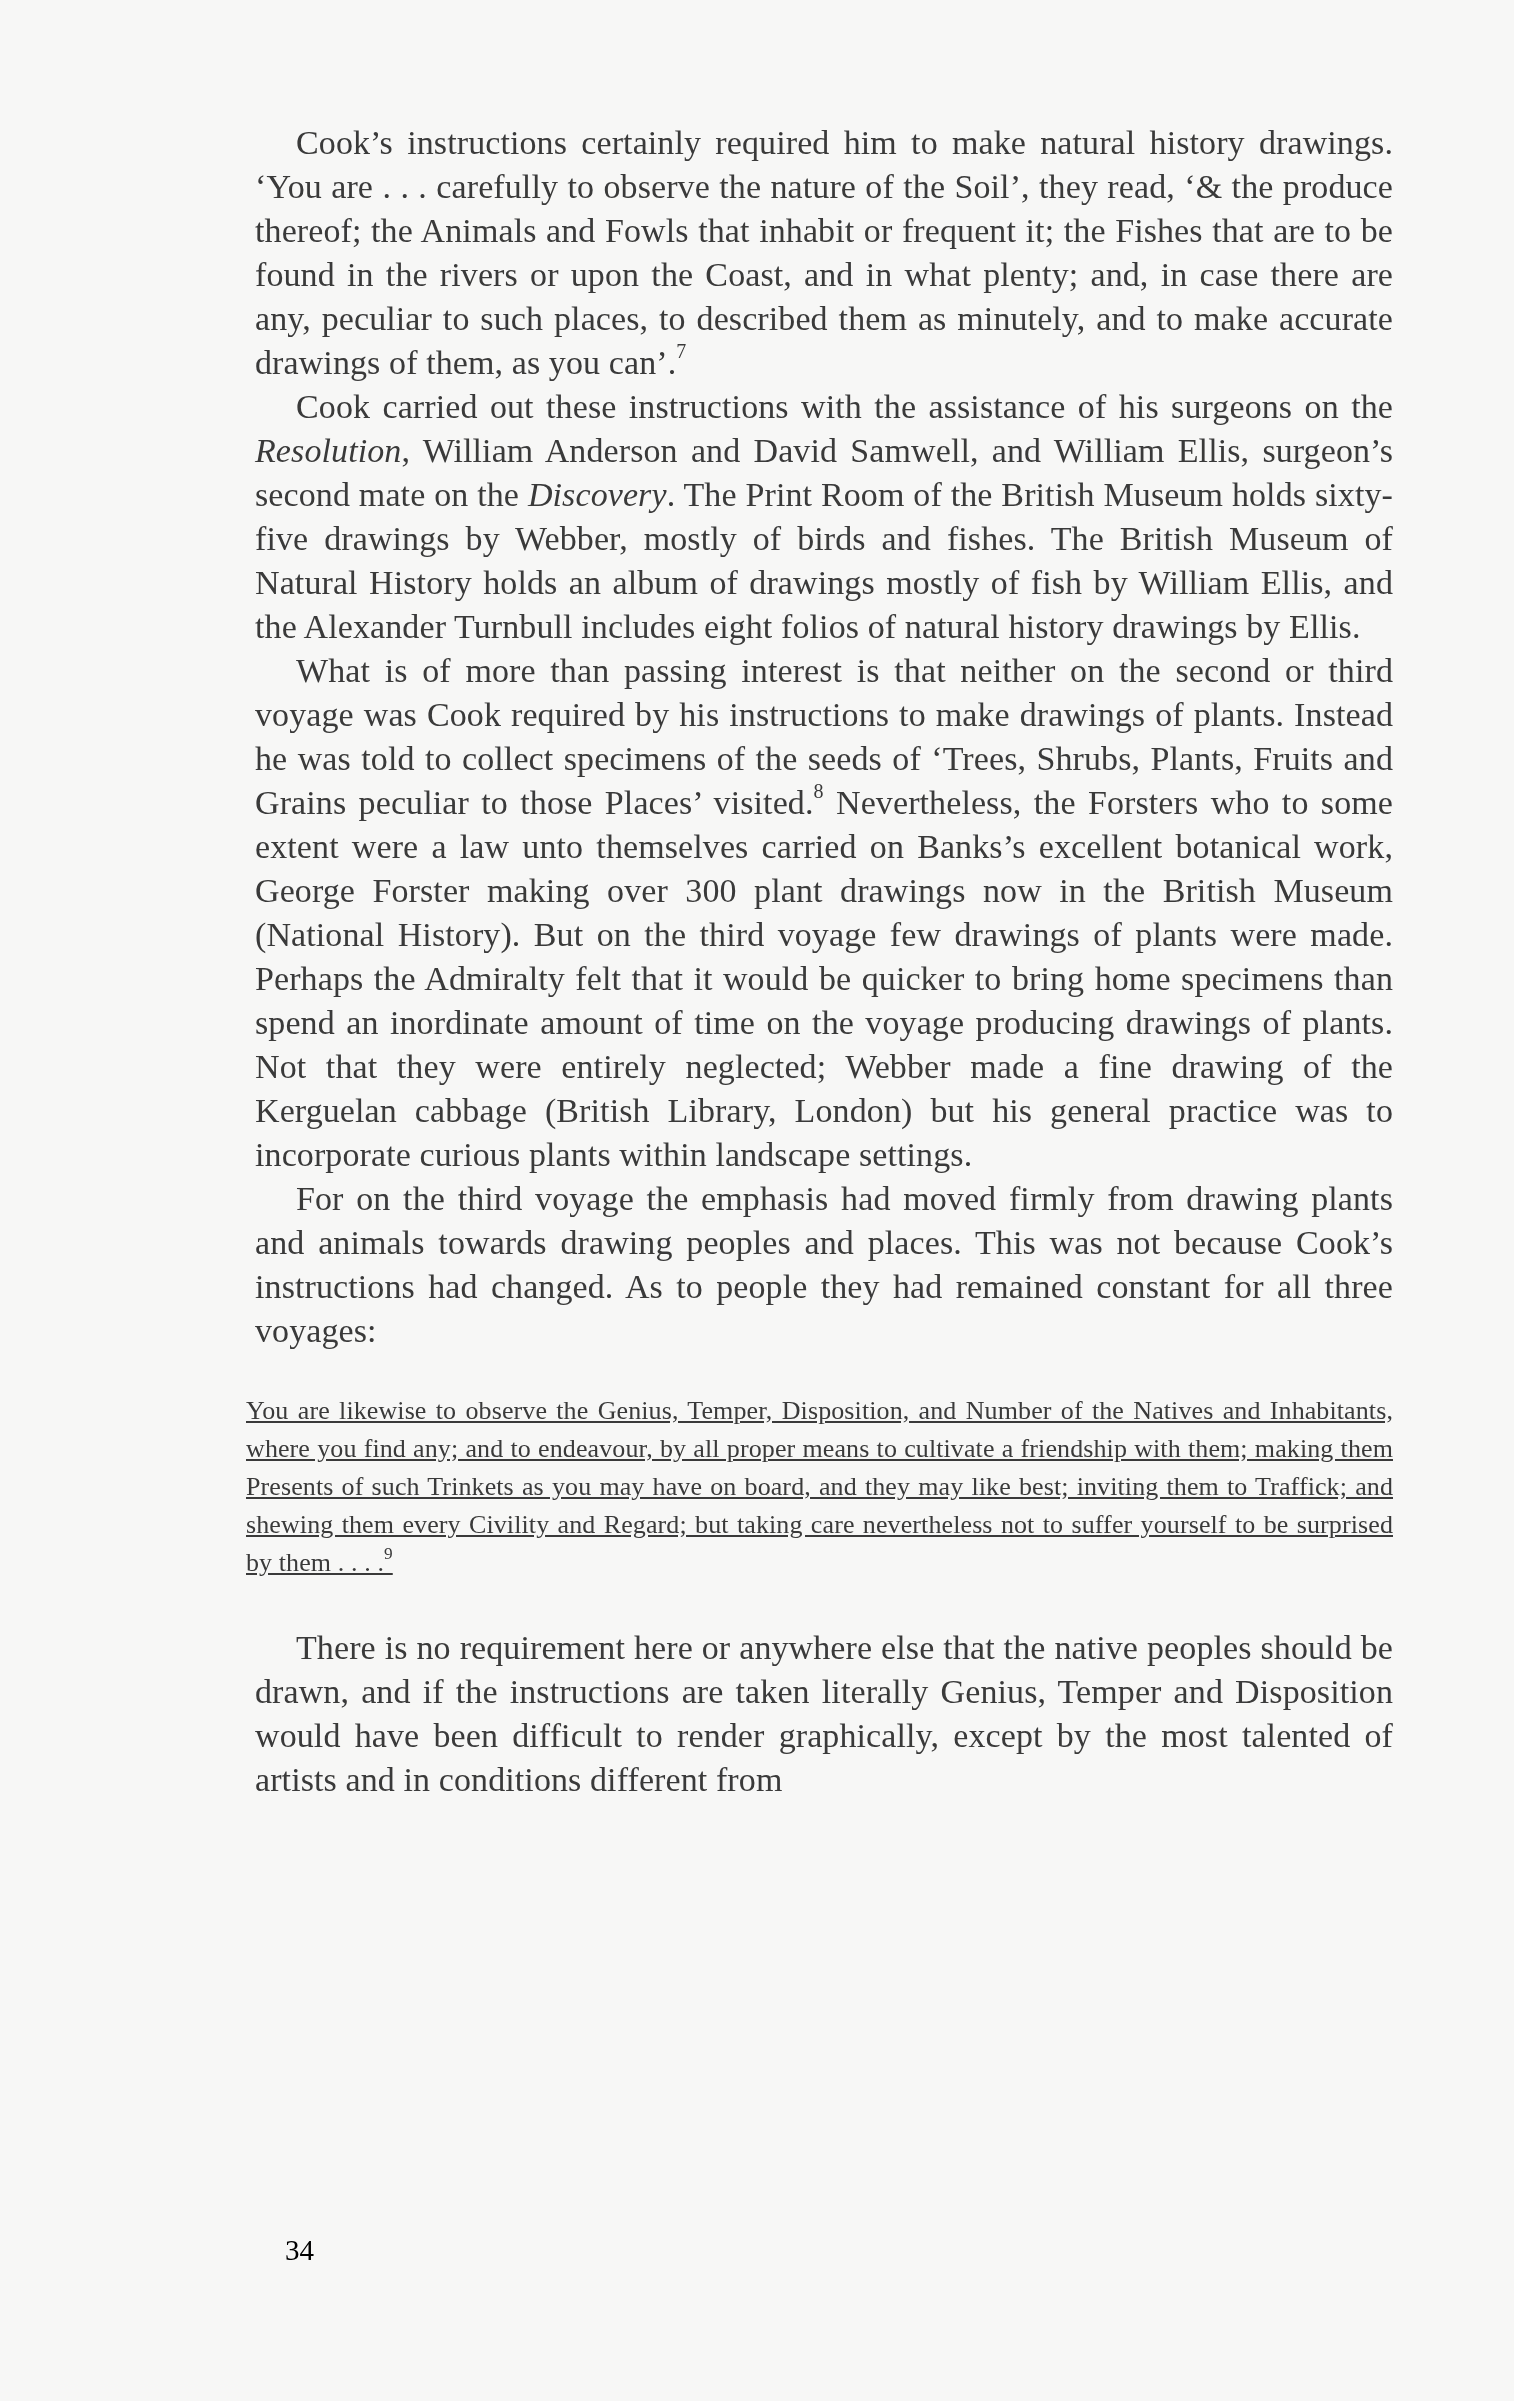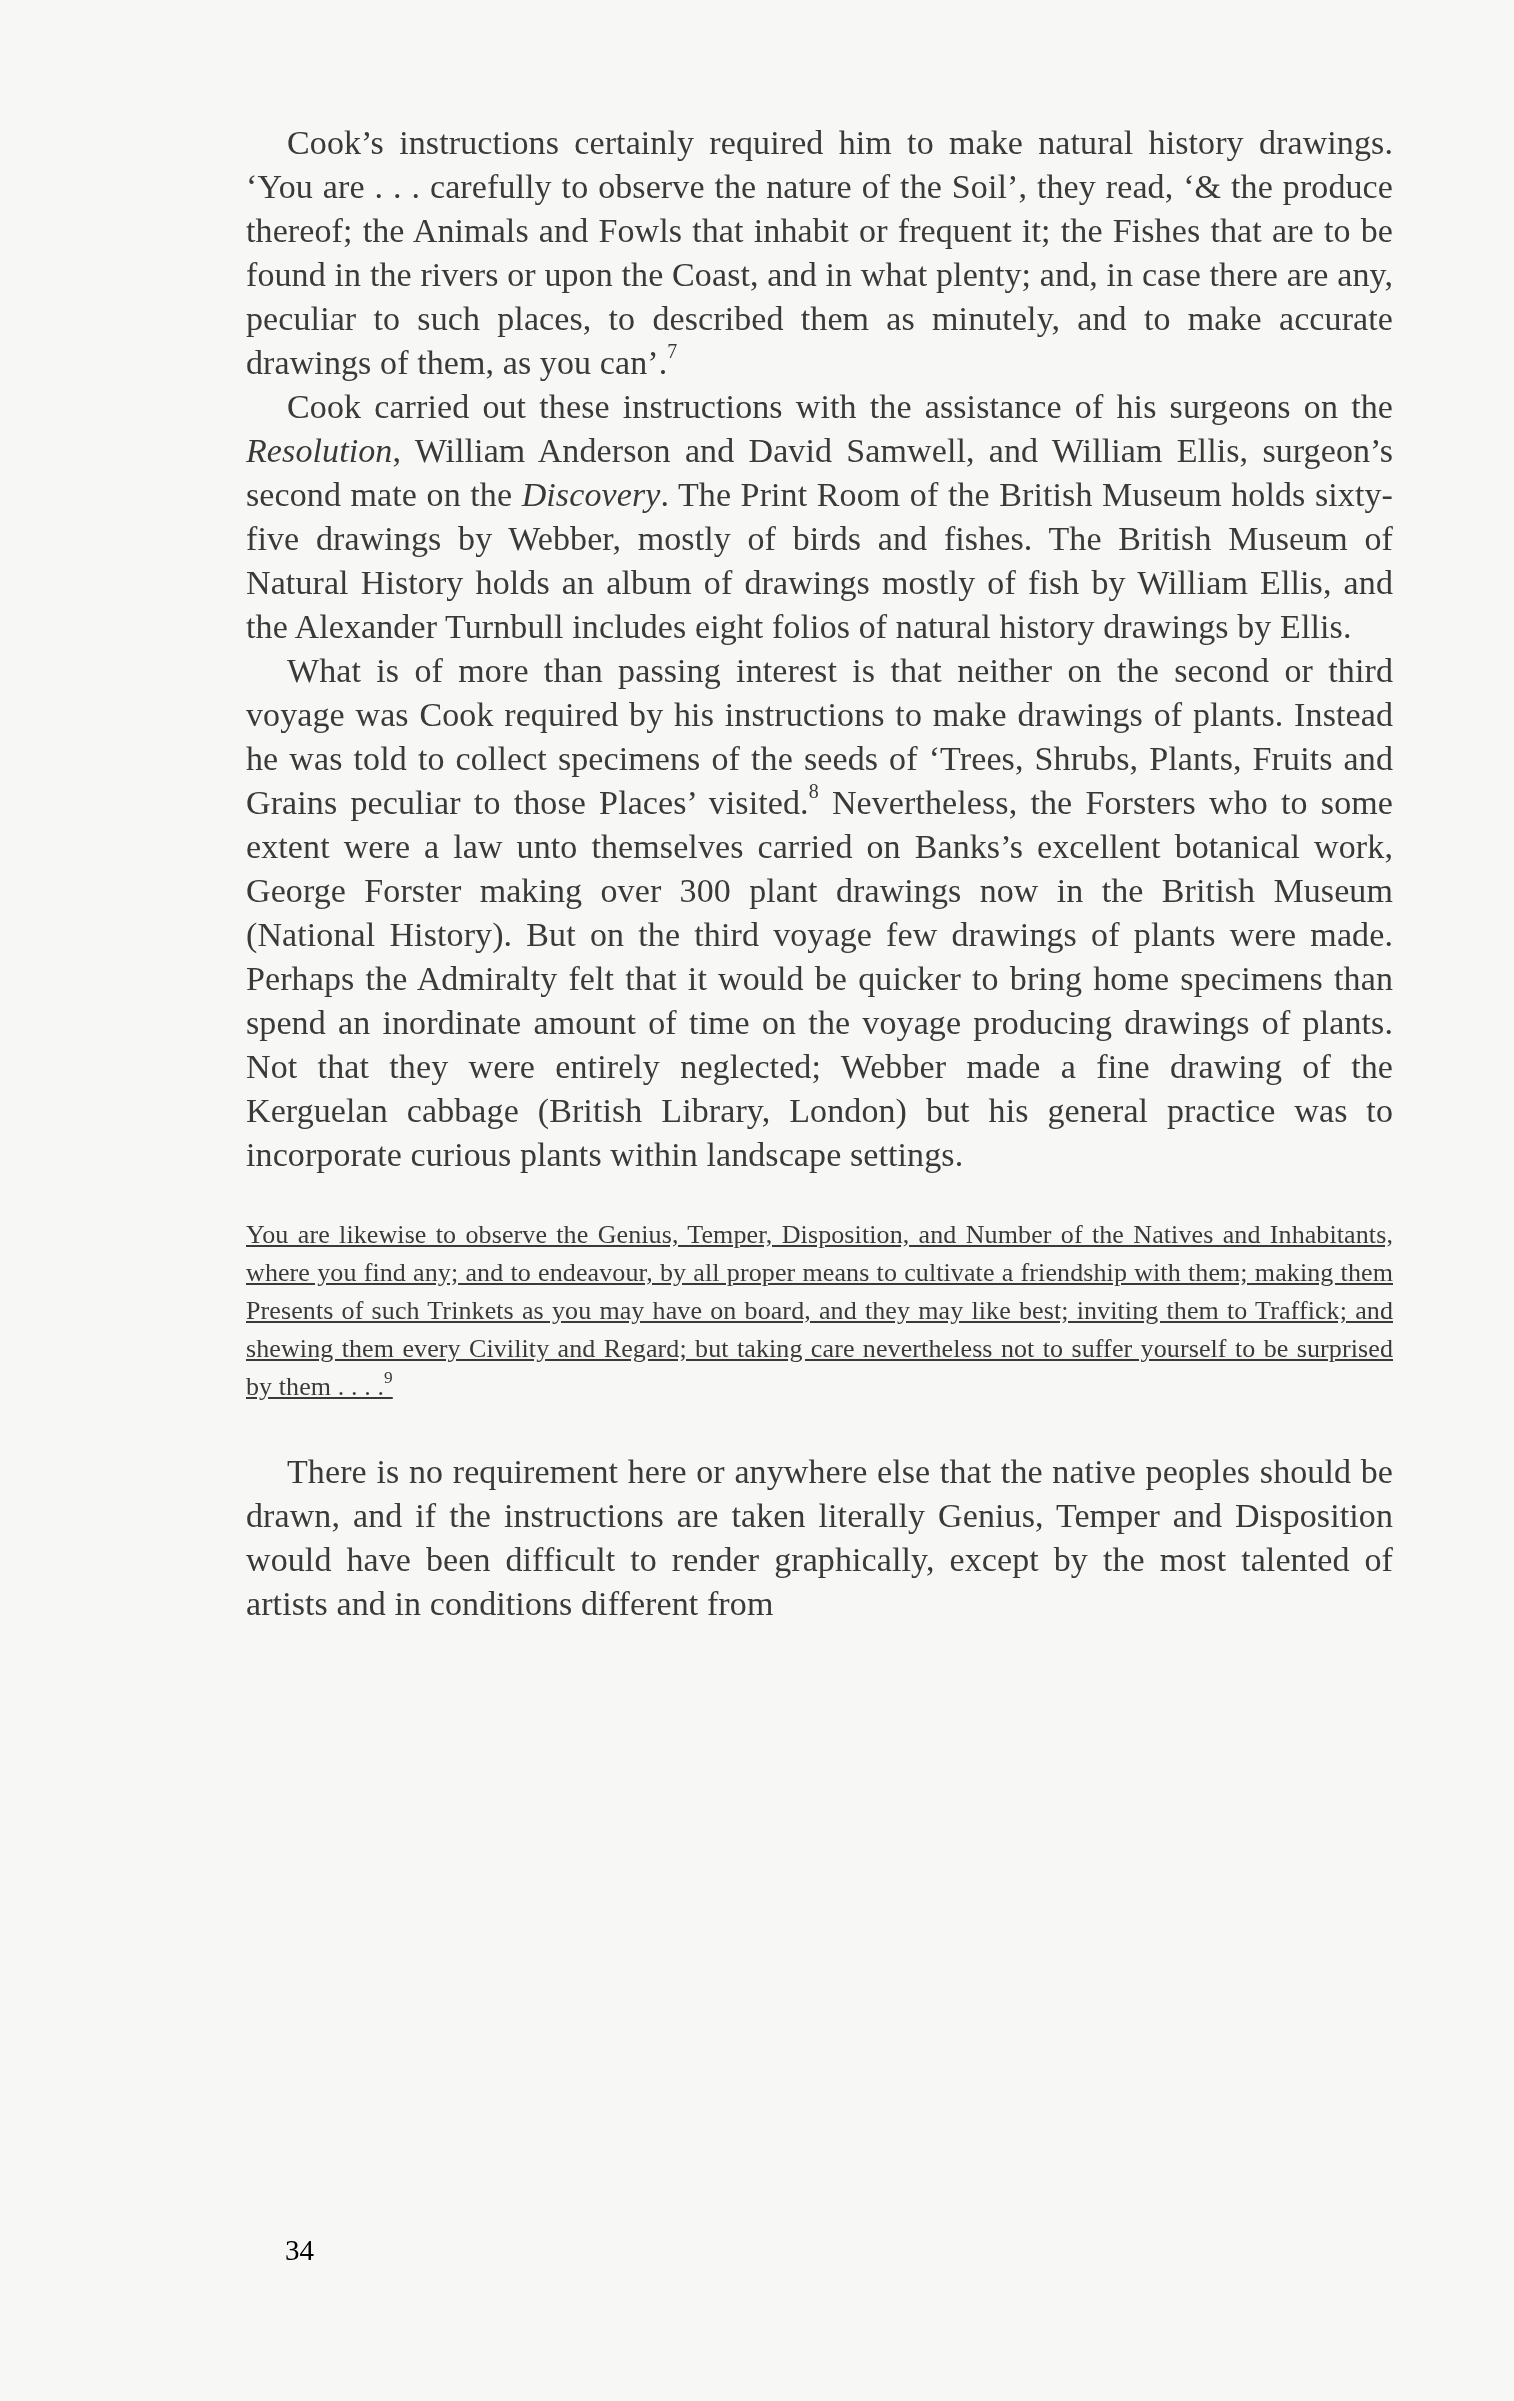--- a/index.html
+++ b/index.html
@@ -27,20 +27,21 @@
       text-align: justify;
       margin: 0;
       letter-spacing: 0.1px;
     }
     .para {
       margin: 0;
       text-indent: 0;
     }
     .para.indent {
       text-indent: 41px;
+      margin-left: 9px;
     }
     .para i {
     }
     sup.fn {
       font-size: 20px;
       line-height: 0;
       position: relative;
       top: -4px;
       vertical-align: super;
     }
@@ -69,20 +70,21 @@
     }
   </style>
 </head>
 <body>
 
 <div class="page">
   <div class="body-text">
     <p class="para indent"><span>Cook’s instructions certainly required him to make natural history drawings. ‘You are . . . carefully to observe the nature of the Soil’, they read, ‘&amp; the produce thereof; the Animals and Fowls that inhabit or frequent it; the Fishes that are to be found in the rivers or upon the Coast, and in what plenty; and, in case there are any, peculiar to such places, to described them as minutely, and to make accurate drawings of them, as you can’.</span><sup class="fn">7</sup></p>
     <p class="para indent"><span>Cook carried out these instructions with the assistance of his surgeons on the </span><i>Resolution</i><span>, William Anderson and David Samwell, and William Ellis, surgeon’s second mate on the </span><i>Discovery</i><span>. The Print Room of the British Museum holds sixty-five drawings by Webber, mostly of birds and fishes. The British Museum of Natural History holds an album of drawings mostly of fish by William Ellis, and the Alexander Turnbull includes eight folios of natural history drawings by Ellis.</span></p>
     <p class="para indent"><span>What is of more than passing interest is that neither on the second or third voyage was Cook required by his instructions to make drawings of plants. Instead he was told to collect specimens of the seeds of ‘Trees, Shrubs, Plants, Fruits and Grains peculiar to those Places’ visited.</span><sup class="fn">8</sup><span> Nevertheless, the Forsters who to some extent were a law unto themselves carried on Banks’s excellent botanical work, George Forster making over 300 plant drawings now in the British Museum (National History). But on the third voyage few drawings of plants were made. Perhaps the Admiralty felt that it would be quicker to bring home specimens than spend an inordinate amount of time on the voyage producing drawings of plants. Not that they were entirely neglected; Webber made a fine drawing of the Kerguelan cabbage (British Library, London) but his general practice was to incorporate curious plants within landscape settings.</span></p>
+    <p class="para indent"><span>For on the third voyage the emphasis had moved firmly from drawing plants and animals towards drawing peoples and places. This was not because Cook’s instructions had changed. As to people they had remained constant for all three voyages:</span></p>
   </div>
 
   <div class="blockquote"><span>You are likewise to observe the Genius, Temper, Disposition, and Number of the Natives and Inhabitants, where you find any; and to endeavour, by all proper means to cultivate a friendship with them; making them Presents of such Trinkets as you may have on board, and they may like best; inviting them to Traffick; and shewing them every Civility and Regard; but taking care nevertheless not to suffer yourself to be surprised by them . . . .</span><sup class="fn">9</sup></div>
 
   <div class="body-text after-quote">
     <p class="para indent"><span>There is no requirement here or anywhere else that the native peoples should be drawn, and if the instructions are taken literally Genius, Temper and Disposition would have been difficult to render graphically, except by the most talented of artists and in conditions different from</span></p>
   </div>
 </div>
 
 <div class="page-number">34</div>

